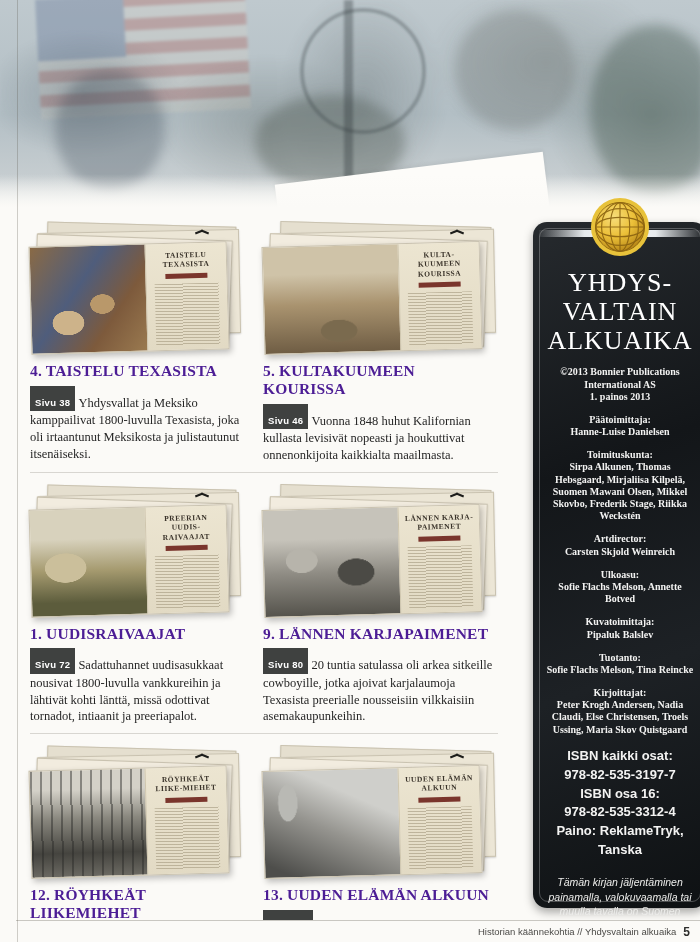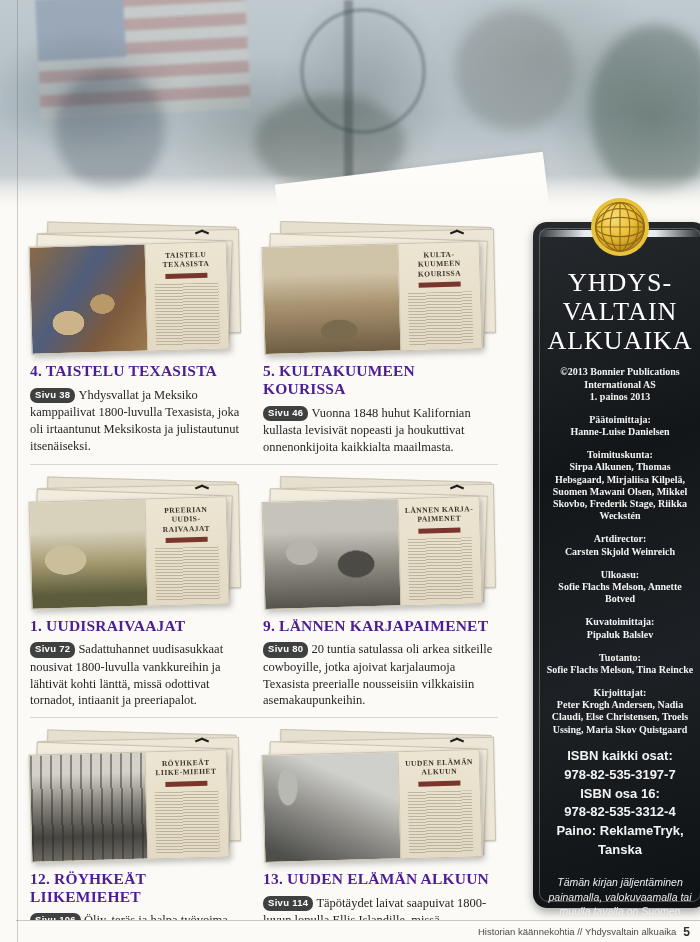--- a/index.html
+++ b/index.html
@@ -78,21 +78,21 @@
   .art-4{background:
       repeating-linear-gradient(90deg,rgba(40,40,38,.45) 0 2px,transparent 2px 10px),
       linear-gradient(180deg,#d4d1c8 0 18%,#8a887f 45%,#45443f 78%,#6b6962);}
   .art-5{background:
       radial-gradient(16px 30px at 18% 30%,#b9b9b4 0 60%,transparent 62%),
       linear-gradient(205deg,#cfcfcb 0 28%,#95948f 55%,#4e4e4b 92%);}
 
   .entry h3{margin:6px 0 7px;font-size:15.5px;letter-spacing:.2px;color:#4c1d95;line-height:1.15;}
   .desc{margin:0;font-size:12.5px;line-height:1.33;color:#262626;}
   .badge{display:inline-block;background:#3f4140;color:#fff;font-family:"Liberation Sans",sans-serif;
-         font-size:9.5px;font-weight:bold;padding:1px 5px 2px;border-radius:7px;
+         font-size:9.5px;font-weight:bold;padding:11px 5px 2px;border-radius:0;
          position:relative;top:-1px;margin-right:3px;letter-spacing:.3px;}
 
   
   .sidebar{position:absolute;left:533px;top:222px;width:174px;height:686px;border-radius:14px;
       background:linear-gradient(160deg,#262a2e 0%,#131619 35%,#1d2125 65%,#0e1113 100%);
       box-shadow:0 4px 10px rgba(0,0,0,.35);color:#f3f3f2;text-align:center;}
   .sb-inner{position:absolute;inset:6px;border:1px solid rgba(255,255,255,.26);border-radius:9px;
       pointer-events:none;}
   .sb-stripe{position:absolute;left:6px;right:6px;top:8px;height:7px;
       background:linear-gradient(90deg,rgba(255,255,255,.05),#e6eaec 28%,#f8fafb 50%,#e6eaec 72%,rgba(255,255,255,.05));}

